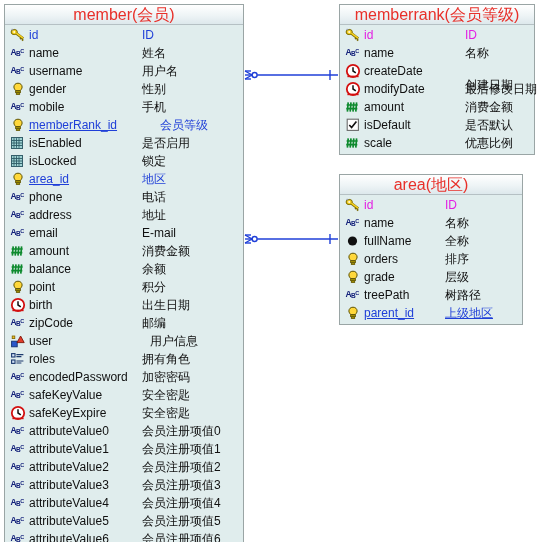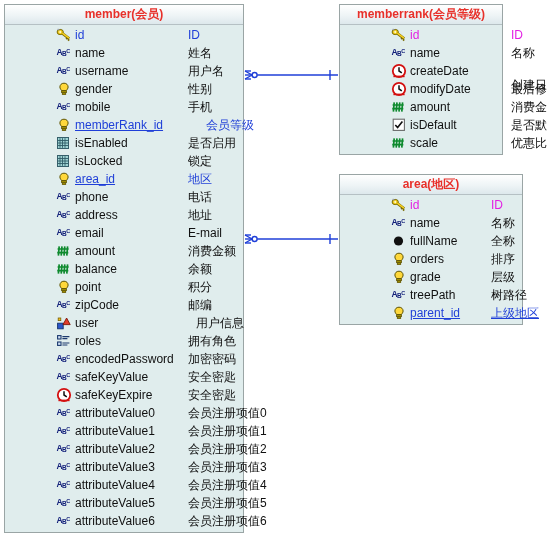--- a/index.html
+++ b/index.html
@@ -16,39 +16,38 @@
   .entity{
     position:absolute;
     background:#e0eded;
     border:1px solid #9aa5a5;
     box-sizing:border-box;
   }
   .entity-header{
     height:19px;
     line-height:19px;
     text-align:center;
-    font-size:12px;
-    font-weight:bold;
+    font-size:16px;
+    font-weight:normal;
     color:#e8302a;
     background:linear-gradient(to bottom,#ffffff 0%,#eef4f6 55%,#dde8ec 100%);
     border-bottom:1px solid #b5c0c4;
     white-space:nowrap;
     overflow:hidden;
   }
   .entity-body{
     padding:1px 0 2px 0;
   }
   .row{
     display:flex;
     align-items:center;
     height:18px;
     font-size:12px;
     color:#101010;
     white-space:nowrap;
-    padding-left:46px;
   }
   .row .ic{
     width:20px;min-width:20px;
     height:16px;
     display:flex;align-items:center;justify-content:center;
     margin-left:3px;
   }
   .rowinner{
     display:flex;align-items:center;width:100%;position:relative;
   }
@@ -301,20 +300,35 @@
                 </svg>
               </span>
               <span class="c-name t-dark">point</span>
               <span class="c-cmt t-dark" style="left: 137px;">积分</span>
             </div>
           </div>
           <div class="row">
             <div class="rowinner">
               <span class="ic">
                 <svg class="icon" width="16" height="16" viewBox="0 0 16 16">
+                  <g>
+                    <circle cx="8" cy="8" r="6.2" fill="#ffffff" stroke="#d31010" stroke-width="1.8"></circle>
+                    <path d="M8 4.2 L8 8 L10.8 9.8" stroke="#101010" stroke-width="1.5" fill="none"></path>
+                    <path d="M2.4 13.4 L13.6 13.4" stroke="#d31010" stroke-width="1.6"></path>
+                  </g>
+                </svg>
+              </span>
+              <span class="c-name t-dark">birth</span>
+              <span class="c-cmt t-dark" style="left: 137px;">出生日期</span>
+            </div>
+          </div>
+          <div class="row">
+            <div class="rowinner">
+              <span class="ic">
+                <svg class="icon" width="16" height="16" viewBox="0 0 16 16">
                   <g fill="#13207a" font-family="Liberation Sans, sans-serif">
                     <text x="0.5" y="9.5" font-size="8.5" font-weight="bold">A</text>
                     <text x="6.0" y="11.0" font-size="6.5" font-weight="bold">B</text>
                     <text x="10.3" y="8.2" font-size="5.5" font-weight="bold">C</text>
                   </g>
                 </svg>
               </span>
               <span class="c-name t-dark">zipCode</span>
               <span class="c-cmt t-dark" style="left: 137px;">邮编</span>
             </div>
@@ -494,21 +508,21 @@
                     <text x="10.3" y="8.2" font-size="5.5" font-weight="bold">C</text>
                   </g>
                 </svg>
               </span>
               <span class="c-name t-dark">attributeValue6</span>
               <span class="c-cmt t-dark" style="left: 137px;">会员注册项值6</span>
             </div>
           </div>
         </div>
       </div>
-      <div class="entity" style="left: 339px; top: 4px; width: 164px;">
+      <div class="entity" style="left: 339px; top: 4px; width: 196px;">
         <div class="entity-header">memberrank(会员等级)</div>
         <div class="entity-body">
           <div class="row">
             <div class="rowinner">
               <span class="ic">
                 <svg class="icon" width="16" height="16" viewBox="0 0 16 16">
                   <g>
                     <ellipse cx="4.2" cy="5.0" rx="3.1" ry="2.6" fill="#f5d020" stroke="#7a6a00" stroke-width="1"></ellipse>
                     <circle cx="4.2" cy="5.0" r="1.0" fill="#fffbe0"></circle>
                     <path d="M6.3 6.4 L13.2 11.6" stroke="#7a6a00" stroke-width="2.6" fill="none"></path>

